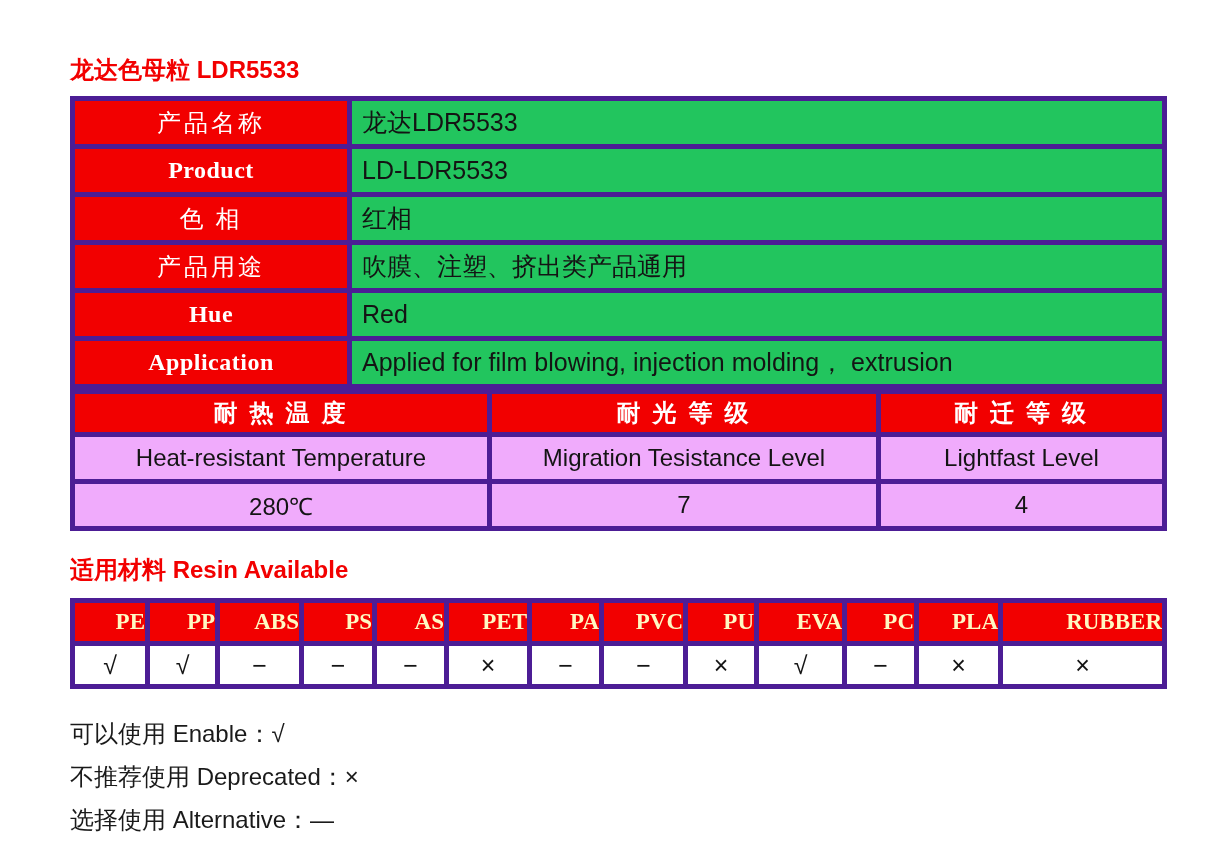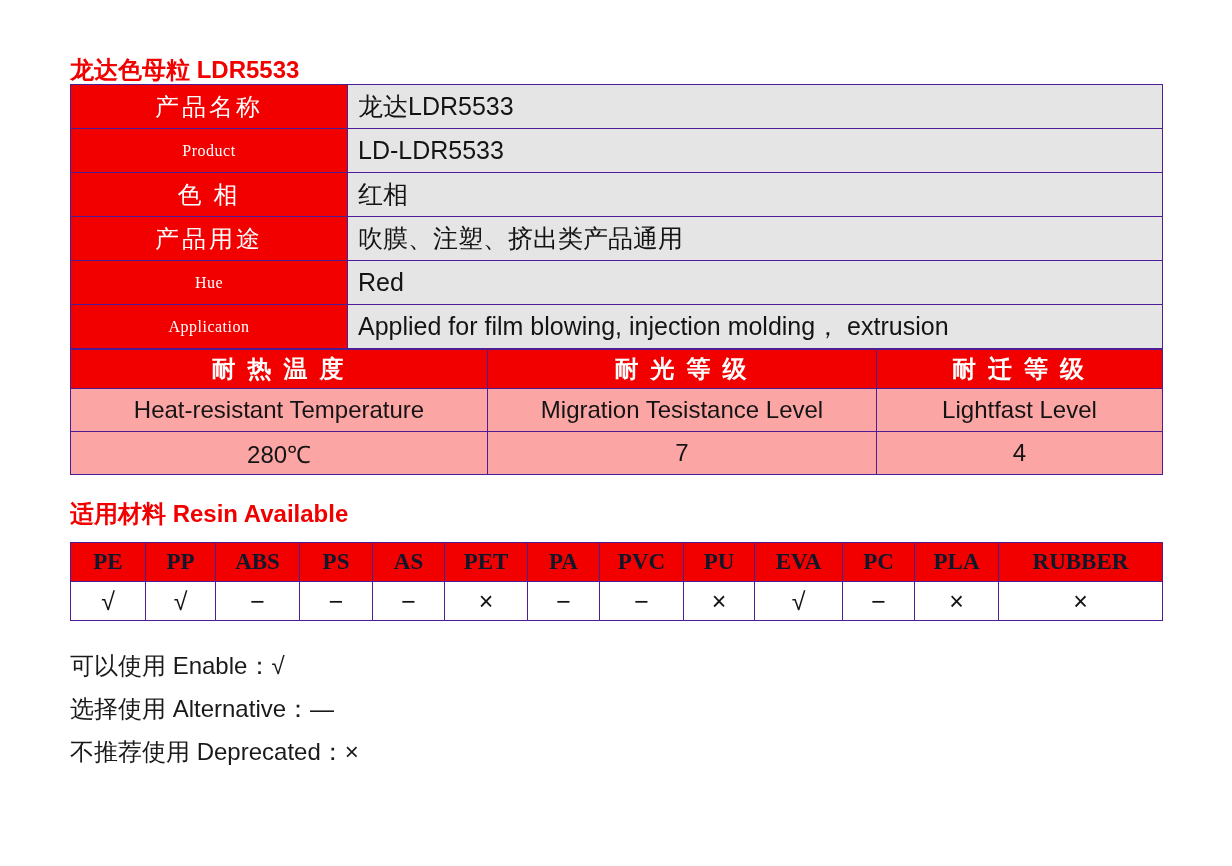--- a/index.html
+++ b/index.html
@@ -8,61 +8,61 @@
     font-family:"Liberation Sans", sans-serif;
     -webkit-font-smoothing:antialiased;
   }
   .page { padding:57px 70px 0 70px; width:1092px; }
 
   .sec-heading {
     color:#f20000; font-size:24px; font-weight:700;
     font-family:"Liberation Sans", sans-serif;
     margin:0; line-height:26px;
   }
-  .title-heading   { margin-bottom:1px; }
+  .title-heading   { margin-bottom:13px; }
   .prop-heading    { margin-top:28px; margin-bottom:10px; }
   .resin-heading   { margin-top:26px; margin-bottom:15px; }
 
   table { border-collapse:collapse; table-layout:fixed; width:1092px; }
-  th, td { border:1px solid #4c1d95; padding:0; overflow:hidden; }
+  th, td { border:5px solid #4c1d95; padding:0; overflow:hidden; }
 
   
   .spec th.lab {
     background:#f20000; color:#ffffff; height:43px;
     text-align:center; vertical-align:middle; font-weight:400;
   }
   .spec th.lab.zh {
     font-family:"Liberation Serif", serif;
     font-size:24px; letter-spacing:3px;
   }
   .spec th.lab.en {
     font-family:"Liberation Serif", serif;
-    font-size:16px; font-weight:400; letter-spacing:0.5px;
+    font-size:24px; font-weight:700; letter-spacing:0.5px;
   }
   .spec td.val {
-    background:#e5e5e5; color:#141414; font-size:25px;
+    background:#22c55e; color:#141414; font-size:25px;
     padding-left:10px; vertical-align:middle;
   }
 
   
   .prop th.zh {
     background:#f20000; color:#ffffff; height:38px;
     font-family:Liberation Serif, serif; font-size:24px;
     font-weight:700; letter-spacing:3px; text-align:center;
   }
   .prop td.en, .prop td.value {
     height:42px; text-align:center; vertical-align:middle;
-    color:#141414; font-size:24px; background:#fca5a5;
+    color:#141414; font-size:24px; background:#f0abfc;
   }
 
   
   .resin th.res {
-    background:#f20000; color:#0f172a; height:38px;
+    background:#f20000; color:#fef9c3; height:38px;
     font-family:"Liberation Serif", serif; font-size:23px;
-    font-weight:700; text-align:center;
+    font-weight:700; text-align:right;
   }
   .resin td.mark {
     height:38px; text-align:center; vertical-align:middle;
     color:#141414; font-size:25px; background:#ffffff;
   }
 
   
   .legend { margin-top:23px; }
   .legend .legend-line {
     height:43px; display:flex; align-items:center;
@@ -182,17 +182,17 @@
         <td class="mark">√</td>
         <td class="mark">−</td>
         <td class="mark">×</td>
         <td class="mark">×</td>
       </tr>
     </tbody>
   </table>
 
   <div class="legend">
     <div class="legend-line">可以使用 Enable：√</div>
+    <div class="legend-line">不推荐使用 Deprecated：×</div>
     <div class="legend-line">选择使用 Alternative：—</div>
-    <div class="legend-line">不推荐使用 Deprecated：×</div>
   </div>
 
 </div>
 
 </body></html>

